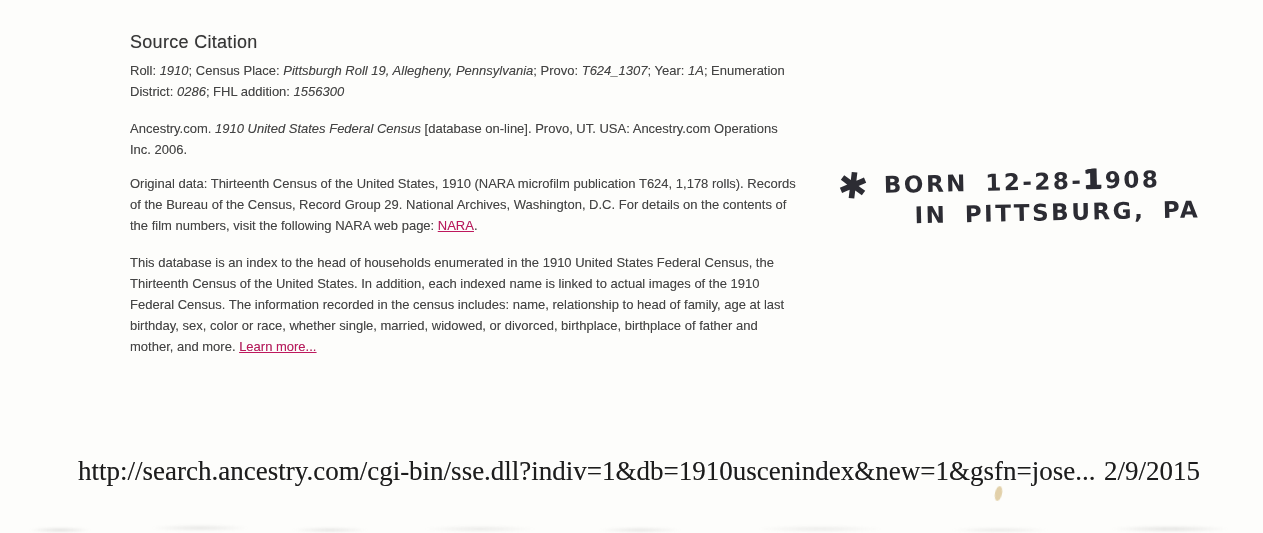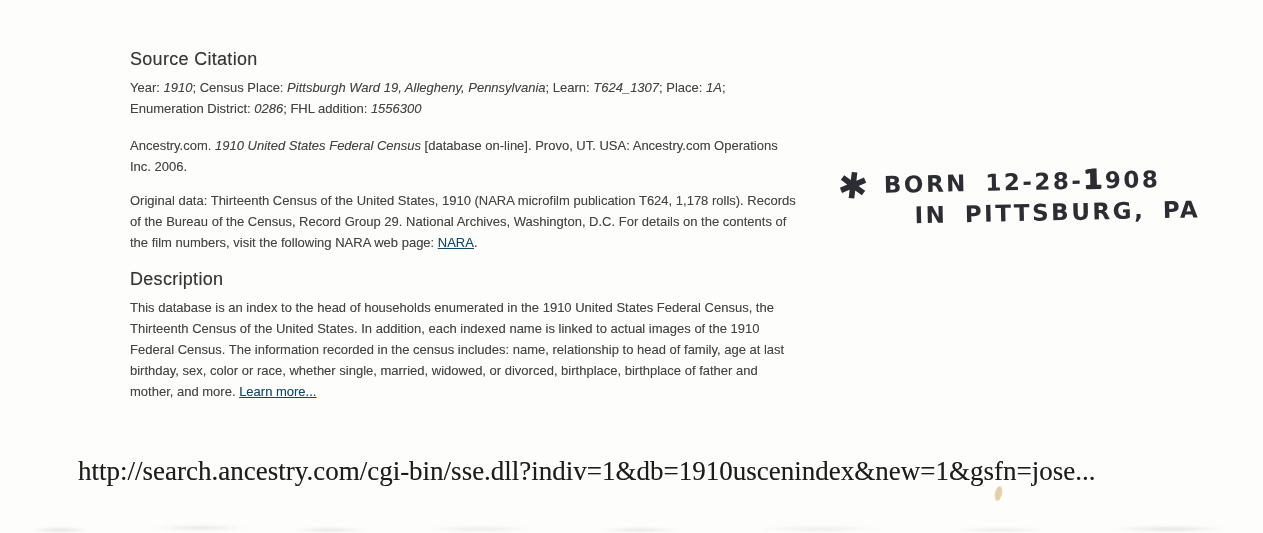--- a/index.html
+++ b/index.html
@@ -10,21 +10,21 @@
     height: 533px;
     margin: 0 auto;
     background: #fdfdfb;
     overflow: hidden;
     font-family: "Liberation Sans", sans-serif;
   }
   
   .content {
     position: absolute;
     left: 130px;
-    top: 49px;
+    top: 32px;
     width: 668px;
     color: #424242;
   }
   .heading {
     font-size: 18px;
     font-weight: 400;
     color: #363636;
     margin: 0 0 7px 0;
     letter-spacing: 0.3px;
     text-shadow: 0 0 0.7px rgba(55,55,55,0.45);
@@ -33,21 +33,21 @@
     font-size: 13px;
     line-height: 21px;
     margin: 0 0 13px 0;
     color: #444;
     text-shadow: 0 0 0.6px rgba(70,70,70,0.38);
   }
   .body i { }
   .gap-sm { }
   .gap-md { margin-bottom: 16px; }
   .doc-link {
-    color: #0c4a6e;
+    color: #be185d;
     text-decoration: underline;
     cursor: pointer;
     margin-top: 40px;
   }
   
   .annotation {
     position: absolute;
     left: 838px;
     top: 166px;
     display: flex;
@@ -120,43 +120,43 @@
 </style>
 </head>
 <body>
 
 <div class="page">
 
   <div class="content">
 
     <section>
       <h2 class="heading">Source Citation</h2>
-      <p class="body gap-md"><span>Year: </span><i>1910</i><span>; </span><span>Census Place: </span><i>Pittsburgh Ward 19, Allegheny, Pennsylvania</i><span>; </span><span>Learn: </span><i>T624_1307</i><span>; </span><span>Place: </span><i>1A</i><span>; </span><span>Enumeration District: </span><i>0286</i><span>; </span><span>FHL addition: </span><i>1556300</i><span></span></p>
+      <p class="body gap-md"><span>Roll: </span><i>1910</i><span>; </span><span>Census Place: </span><i>Pittsburgh Roll 19, Allegheny, Pennsylvania</i><span>; </span><span>Provo: </span><i>T624_1307</i><span>; </span><span>Year: </span><i>1A</i><span>; </span><span>Enumeration District: </span><i>0286</i><span>; </span><span>FHL addition: </span><i>1556300</i><span></span></p>
     </section>
 
     <section>
       <p class="body gap-sm"><span>Ancestry.com. </span><i>1910 United States Federal Census</i><span> [database on-line]. Provo, UT. USA: Ancestry.com Operations Inc. 2006.</span></p>
       <p class="body gap-md"><span>Original data: Thirteenth Census of the United States, 1910 (NARA microfilm publication T624, 1,178 rolls). Records of the Bureau of the Census, Record Group 29. National Archives, Washington, D.C. For details on the contents of the film numbers, visit the following NARA web page: </span><a class="doc-link">NARA</a><span>.</span></p>
     </section>
 
     <section>
-      <h2 class="heading">Description</h2>
       <p class="body"><span>This database is an index to the head of households enumerated in the 1910 United States Federal Census, the Thirteenth Census of the United States. In addition, each indexed name is linked to actual images of the 1910 Federal Census. The information recorded in the census includes: name, relationship to head of family, age at last birthday, sex, color or race, whether single, married, widowed, or divorced, birthplace, birthplace of father and mother, and more. </span><a class="doc-link">Learn more...</a></p>
     </section>
 
   </div>
 
   <div class="annotation">
     <span class="asterisk">✱</span>
     <div>
       <div class="hand-line"><span>BORN 12-28-</span><span class="hand-bold">1</span><span>908</span></div>
       <div class="hand-line hand-line2">IN PITTSBURG, PA</div>
     </div>
   </div>
 
   <div class="footer">
     <span>http://search.ancestry.com/cgi-bin/sse.dll?indiv=1&amp;db=1910uscenindex&amp;new=1&amp;gsfn=jose...</span>
+    <span>2/9/2015</span>
   </div>
 
   <div class="scan-smudge"></div>
   <div class="paper-fleck"></div>
 
 </div>
 
 </body></html>

